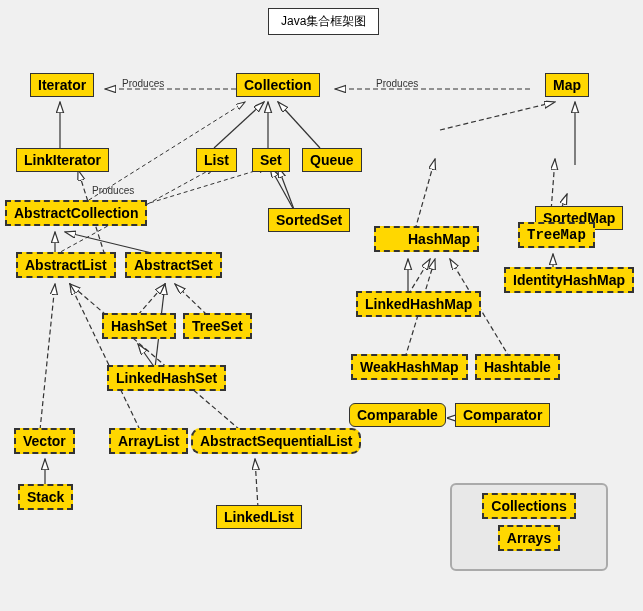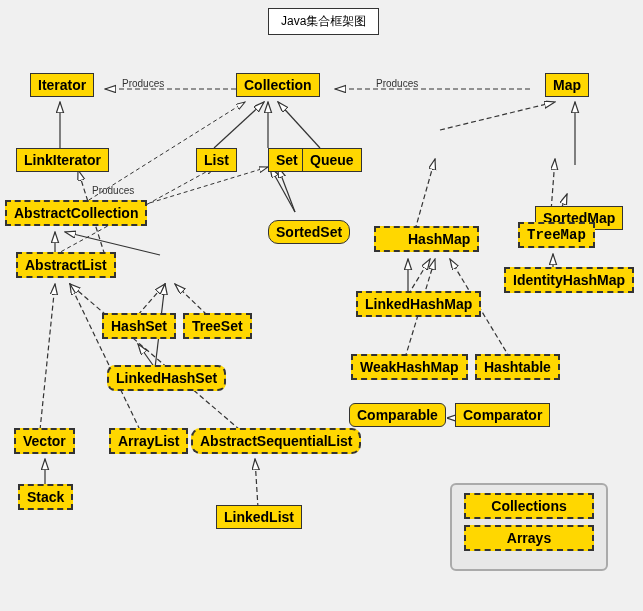--- a/index.html
+++ b/index.html
@@ -42,20 +42,21 @@
     }
     .legend-box {
       position: absolute;
       border: 2px solid #aaa;
       border-radius: 6px;
       background: #e8e8e8;
       padding: 8px 12px;
       display: flex;
       flex-direction: column;
       gap: 6px;
+      align-items: center;
     }
     svg.arrows {
       position: absolute;
       top: 0; left: 0;
       width: 643px;
       height: 611px;
       pointer-events: none;
     }
     .label {
       position: absolute;
@@ -165,37 +166,38 @@
   <span class="label" style="left:122px; top:78px;">Produces</span>
   <span class="label" style="left:376px; top:78px;">Produces</span>
   <span class="label" style="left:92px; top:185px;">Produces</span>
 
   <div class="node" style="left:30px; top:73px;">Iterator</div>
   <div class="node" style="left:236px; top:73px;">Collection</div>
   <div class="node" style="left:545px; top:73px;">Map</div>
 
   <div class="node" style="left:16px; top:148px;">LinkIterator</div>
   <div class="node" style="left:196px; top:148px;">List</div>
-  <div class="node" style="left:268px; top:148px;">Set</div>
+  <div class="node" style="left:252px; top:148px;">Set</div>
   <div class="node" style="left:302px; top:148px;">Queue</div>
 
   <div class="node dashed" style="left:5px; top:200px;">AbstractCollection</div>
   <div class="node" style="left:535px; top:162px;margin-top:44px;">SortedMap</div>
 
   <div class="node dashed" style="left:16px; top:252px;">AbstractList</div>
-  <div class="node" style="left:268px; top:220px;border-radius:10px;">SortedSet</div>
+  <div class="node dashed" style="left:125px; top:252px;">AbstractSet</div>
+  <div class="node" style="left:268px; top:208px;">SortedSet</div>
   <div class="node dashed" style="left:374px; top:226px;padding-left:32px;">HashMap</div>
   <div class="node dashed" style="left:518px; top:222px;font-family:Liberation Mono, monospace;">TreeMap</div>
 
   <div class="node dashed" style="left:102px; top:313px;">HashSet</div>
   <div class="node dashed" style="left:183px; top:313px;">TreeSet</div>
   <div class="node dashed" style="left:356px; top:291px;">LinkedHashMap</div>
   <div class="node dashed" style="left:504px; top:267px;">IdentityHashMap</div>
 
-  <div class="node dashed" style="left:107px; top:365px;border-radius:8px;">LinkedHashSet</div>
+  <div class="node dashed" style="left:107px; top:365px;">LinkedHashSet</div>
   <div class="node dashed" style="left:351px; top:354px;">WeakHashMap</div>
   <div class="node dashed" style="left:475px; top:354px;">Hashtable</div>
   <div class="node" style="left:349px; top:403px;border-radius:6px;">Comparable</div>
   <div class="node" style="left:455px; top:403px;">Comparator</div>
 
   <div class="node dashed" style="left:14px; top:428px;">Vector</div>
   <div class="node dashed" style="left:109px; top:428px;">ArrayList</div>
   <div class="node dashed" style="left:191px; top:428px;border-radius:9px;">AbstractSequentialList</div>
 
   <div class="node dashed" style="left:18px; top:484px;">Stack</div>

